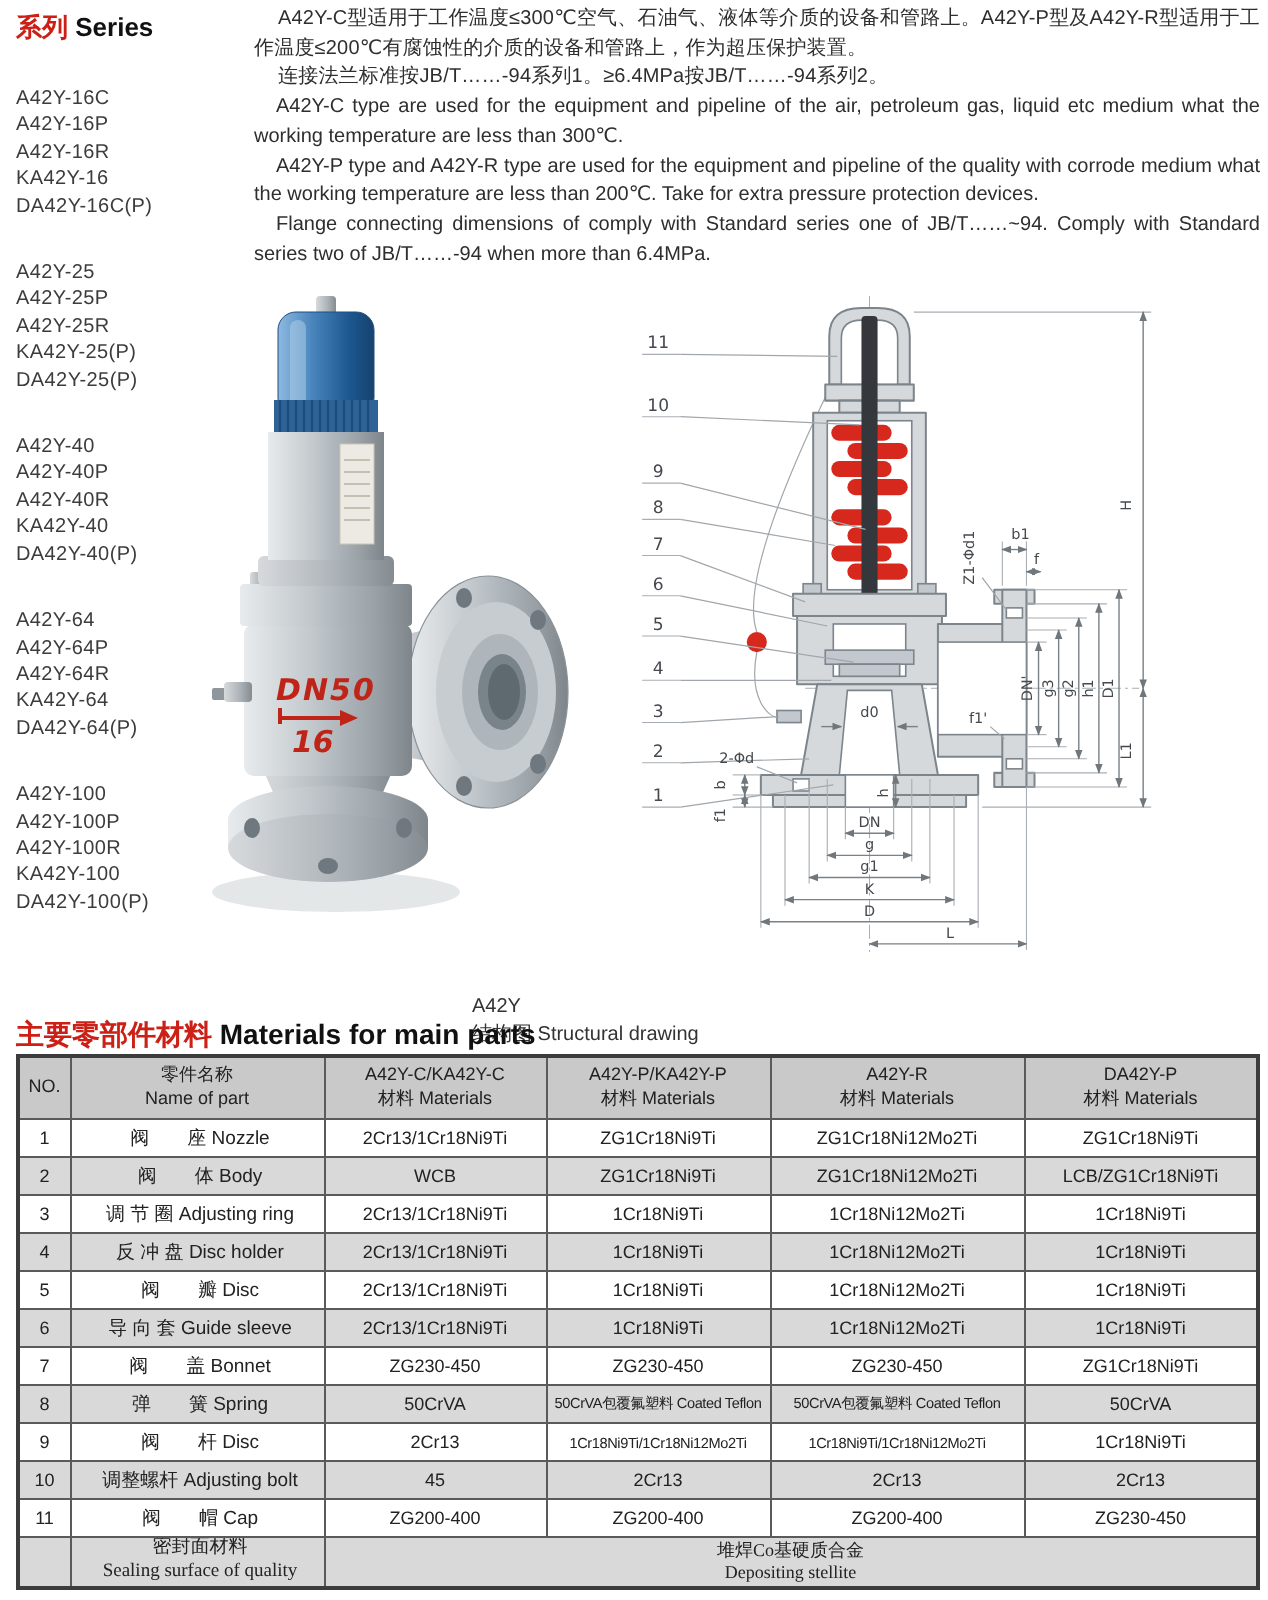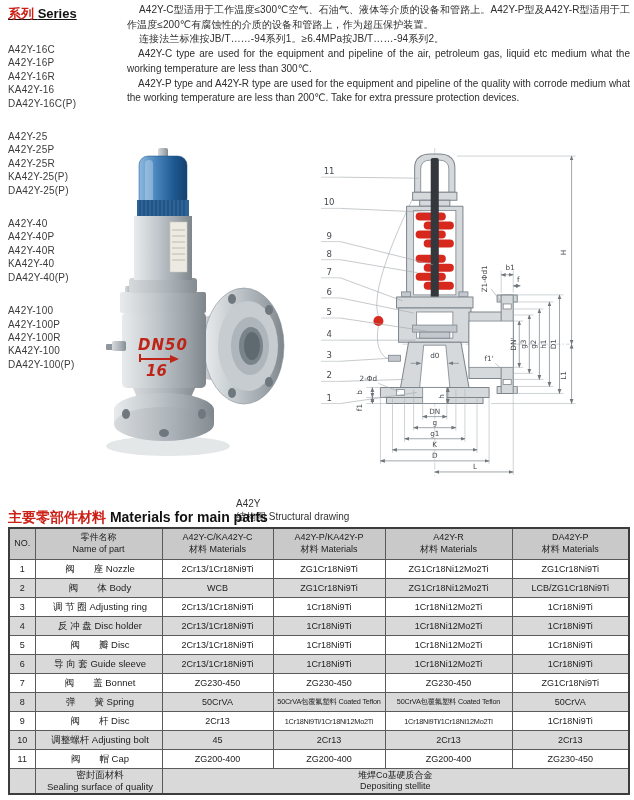--- a/index.html
+++ b/index.html
@@ -1,21 +1,21 @@
 <!DOCTYPE html>
 <html><head>
 <meta charset="utf-8">
 <style>
   html,body{margin:0;padding:0;background:#fff;}
   .page{position:relative;width:634px;height:800px;background:#fff;overflow:hidden;
         font-family:"Liberation Sans","DejaVu Sans",sans-serif;color:#2b2b2b;}
   .red{color:#cc2017;}
   
   .series{position:absolute;left:8px;top:5px;width:118px;}
-  .series-title{font-size:13px;font-weight:bold;color:#111;margin-bottom:6px;text-decoration:underline;}
+  .series-title{font-size:13px;font-weight:bold;color:#111;margin-bottom:6px;}
   .series-group{margin-bottom:12px;margin-top:20px;}
   .series-item{font-size:10px;line-height:13.4px;color:#3c3c3c;letter-spacing:.2px;}
   
   .intro{position:absolute;left:127px;top:3px;width:503px;}
   .intro p{margin:0;font-size:10px;line-height:14.7px;text-align:justify;color:#2e2e2e;}
   .intro p.zh{text-indent:1.2em;letter-spacing:.1px;}
   .intro p.en{text-indent:1.1em;}
   
   .photo-wrap{position:absolute;left:82px;top:146px;width:220px;height:326px;}
   .drawing-wrap{position:absolute;left:316px;top:148px;width:318px;height:332px;}
@@ -29,21 +29,21 @@
   table.materials{position:absolute;left:8px;top:527px;width:620px;border-collapse:collapse;
         table-layout:fixed;border:2px solid #3c3c3c;}
   table.materials th,table.materials td{border:1px solid #5a5a5a;text-align:center;
         padding:0 2px;overflow:hidden;}
   table.materials thead th{background:#c9c9c9;height:30px;font-weight:normal;
         font-size:9px;line-height:1.3;color:#222;}
   table.materials tbody td{height:18px;font-size:9px;color:#222;background:#fff;}
   table.materials tr.alt td{background:#d9d9d9;}
   td.c-name{text-align:center;padding-left:5px !important;font-size:9.5px !important;}
   td.small{font-size:7.3px !important;letter-spacing:-.2px;}
-  tr.foot td{background:#d9d9d9;height:36px;font-size:9.5px;line-height:1.25;}
+  tr.foot td{background:#d9d9d9;height:36px;font-size:9.5px;line-height:1.25;font-family:Liberation Serif, serif;}
   tr.foot td.c-name{font-size:9.5px !important;}
   
   .oln{fill:#d5d9dc;stroke:#7d858c;stroke-width:1;stroke-linejoin:round;}
   .o2{fill:#c2c8cd;stroke:#7d858c;stroke-width:.8;}
   .wht{fill:#fff;stroke:#7d858c;stroke-width:.8;}
   .redf{fill:#d7281e;}
   .stem{fill:#34373c;}
   .dash{stroke:#a8aeb3;stroke-width:.5;stroke-dasharray:7 2 1.5 2;fill:none;}
   .dl{stroke:#7a8187;stroke-width:.7;fill:none;marker-start:url(#ar);marker-end:url(#ar);}
   .dle{stroke:#7a8187;stroke-width:.7;fill:none;marker-end:url(#ar);}
@@ -78,35 +78,43 @@
           <div class="series-item">DA42Y-25(P)</div>
         </div>
         <div class="series-group">
           <div class="series-item">A42Y-40</div>
           <div class="series-item">A42Y-40P</div>
           <div class="series-item">A42Y-40R</div>
           <div class="series-item">KA42Y-40</div>
           <div class="series-item">DA42Y-40(P)</div>
         </div>
         <div class="series-group">
+          <div class="series-item">A42Y-64</div>
+          <div class="series-item">A42Y-64P</div>
+          <div class="series-item">A42Y-64R</div>
+          <div class="series-item">KA42Y-64</div>
+          <div class="series-item">DA42Y-64(P)</div>
+        </div>
+        <div class="series-group">
           <div class="series-item">A42Y-100</div>
           <div class="series-item">A42Y-100P</div>
           <div class="series-item">A42Y-100R</div>
           <div class="series-item">KA42Y-100</div>
           <div class="series-item">DA42Y-100(P)</div>
         </div>
       </div>
   </div>
 
   <div class="intro">
     <div>
         <p class="para zh">A42Y-C型适用于工作温度≤300℃空气、石油气、液体等介质的设备和管路上。A42Y-P型及A42Y-R型适用于工作温度≤200℃有腐蚀性的介质的设备和管路上，作为超压保护装置。</p>
         <p class="para zh">连接法兰标准按JB/T……-94系列1。≥6.4MPa按JB/T……-94系列2。</p>
         <p class="para en">A42Y-C type are used for the equipment and pipeline of the air, petroleum gas, liquid etc medium what the working temperature are less than 300℃.</p>
         <p class="para en">A42Y-P type and A42Y-R type are used for the equipment and pipeline of the quality with corrode medium what the working temperature are less than 200℃. Take for extra pressure protection devices.</p>
+        <p class="para en">Flange connecting dimensions of comply with Standard series one of JB/T……~94. Comply with Standard series two of JB/T……-94 when more than 6.4MPa.</p>
       </div>
   </div>
 
   <div class="photo-wrap">
     <svg viewBox="0 0 220 326" width="220" height="326">
       <defs>
         <linearGradient id="gBlue" x1="0" y1="0" x2="1" y2="0">
           <stop offset="0" stop-color="#8db9e0"></stop>
             <stop offset=".35" stop-color="#4a86bd"></stop>
           <stop offset=".75" stop-color="#1c568f"></stop>

